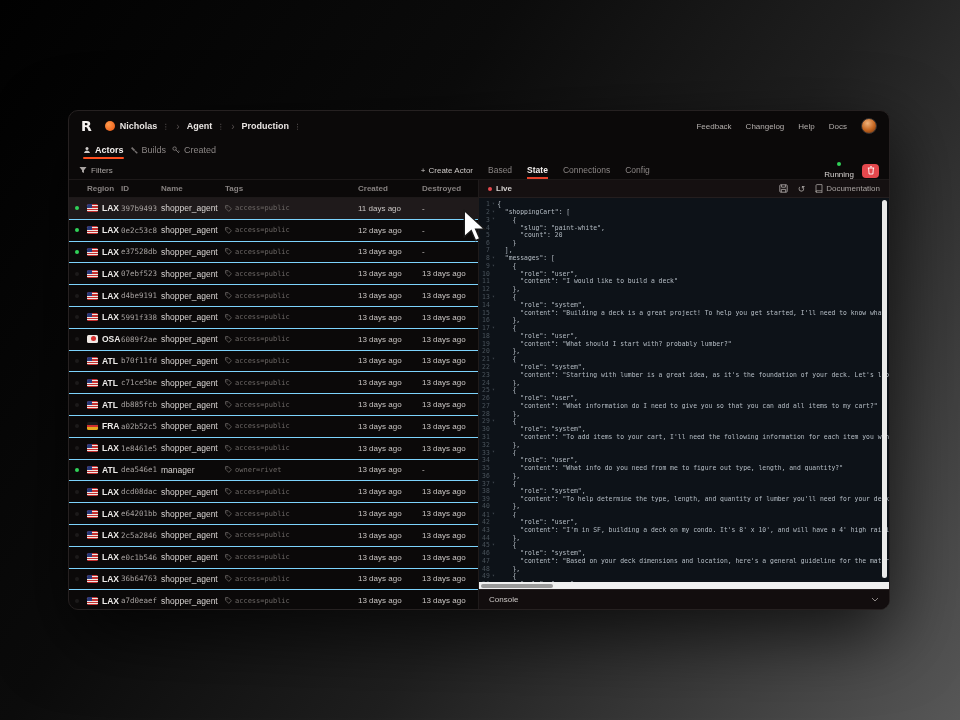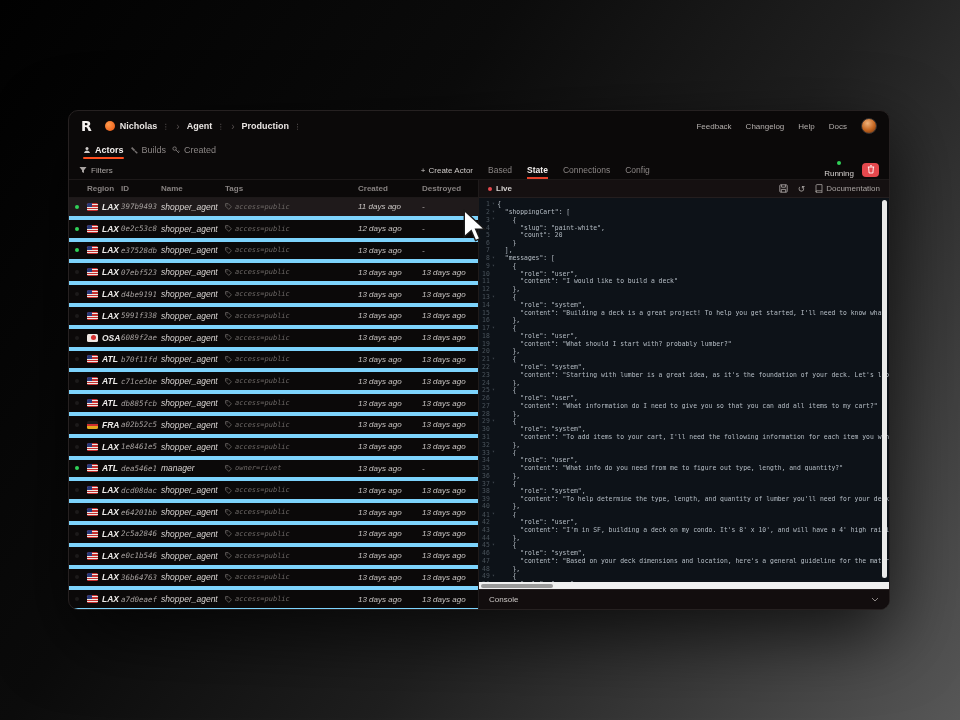--- a/index.html
+++ b/index.html
@@ -24,40 +24,40 @@
                background:radial-gradient(circle at 40% 30%,#f0b27a 0%,#c3641f 55%,#5a2d10 100%); border:1px solid #3a3432; }
 
   
   .tab-bar { height:20px; display:flex; align-items:flex-start; gap:6px; padding:0 14px; flex:0 0 auto;text-align:center; }
   .ptab { display:flex; align-items:center; gap:4px; font-size:9px; color:#8a8584; height:17px; position:relative; }
   .ptab.active { color:#f2efed; font-weight:600; }
   .ptab.active::after { content:""; position:absolute; left:0; right:0; bottom:-1px; height:2px; background:#ff4f1f; border-radius:1px; }
   .ptab svg { opacity:.85; }
 
   
-  .toolbar { height:19px; display:flex; align-items:flex-start; border-bottom:1px solid #1d1919; flex:0 0 auto; }
+  .toolbar { height:19px; display:flex; align-items:flex-end; border-bottom:1px solid #1d1919; flex:0 0 auto; }
   .toolbar-left { width:410px; display:flex; align-items:center; justify-content:space-between; padding:0 6px 0 10px; height:100%; }
   .filters { display:flex; align-items:center; gap:4px; color:#a9a4a2; font-size:8px; }
   .create-actor { display:flex; align-items:center; gap:3px; color:#cdc9c7; font-size:8px; }
   .dtabs { display:flex; align-items:center; gap:15px; padding-left:9px; height:100%; }
   .dtab { font-size:8.5px; color:#8a8584; height:100%; display:flex; align-items:center; position:relative; }
   .dtab.active { color:#f2efed; font-weight:600; }
   .dtab.active::after { content:""; position:absolute; left:0; right:0; bottom:0; height:2px; background:#e8432c; }
   .toolbar-right { margin-left:auto; display:flex; align-items:center; gap:8px; padding-right:10px; }
   .running { display:flex; align-items:center; gap:4px; color:#d6d2d0; font-size:8px;flex-direction:column; }
   .dot-green { width:4px; height:4px; border-radius:50%; background:#30d158; }
   .destroy-btn { width:17px; height:14px; border-radius:4px; background:#e5484d; display:flex; align-items:center; justify-content:center; }
 
   
   .content { flex:1; display:flex; min-height:0; }
   .table-panel { width:410px; flex:0 0 auto; border-right:1px solid #1f1b1b; display:flex; flex-direction:column; }
   .tgrid { display:grid; grid-template-columns:12px 34px 40px 64px 1fr 64px 50px; align-items:center; padding:0 6px; column-gap:0; }
   .thead { height:18px; border-bottom:1px solid #1d1919; color:#878281; font-size:8px; font-weight:700; flex:0 0 auto; }
   .rows { flex:1; overflow:hidden; }
-  .row { height:21.8px; border-bottom:4px solid #7dd3fc; color:#c9c5c3;font-style:italic; }
+  .row { height:21.8px; border-bottom:1px solid #7dd3fc; color:#c9c5c3; }
   .row.highlight { background:#1f1a1b; }
   .rdot { width:4px; height:4px; border-radius:50%; background:rgba(255,255,255,.07); }
   .row.running .rdot { background:#30d158; }
   .region-cell { display:flex; align-items:center; gap:4px; }
   .flag { width:11px; height:8px; border-radius:1.5px; background:#333; position:relative; overflow:hidden; flex:0 0 auto; }
   .flag.us { background:repeating-linear-gradient(180deg,#c53030 0 1.2px,#efe8e4 1.2px 2.4px); }
   .flag.us::after { content:""; position:absolute; left:0; top:0; width:5px; height:4px; background:#2b3a7a; }
   .flag.jp { background:#efe8e4; } .flag.jp::after { content:""; position:absolute; left:3.5px; top:1px; width:5px; height:5px; border-radius:50%; background:#d63030; }
   .flag.de { background:linear-gradient(180deg,#1a1a1a 0 33%,#cf2e2e 33% 66%,#e3a71e 66% 100%); }
   .rcode { font-size:8.5px; font-weight:700; color:#eceae8; }

